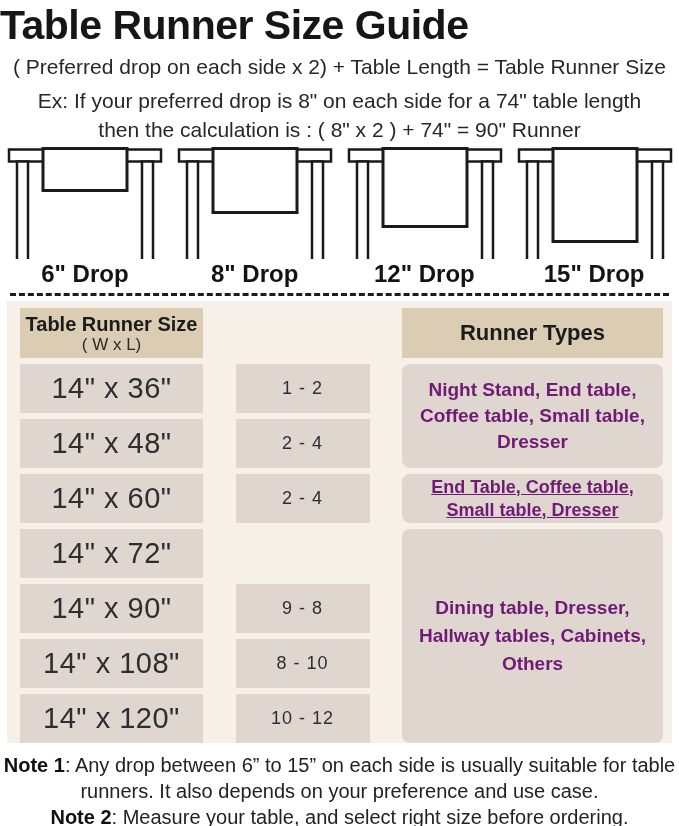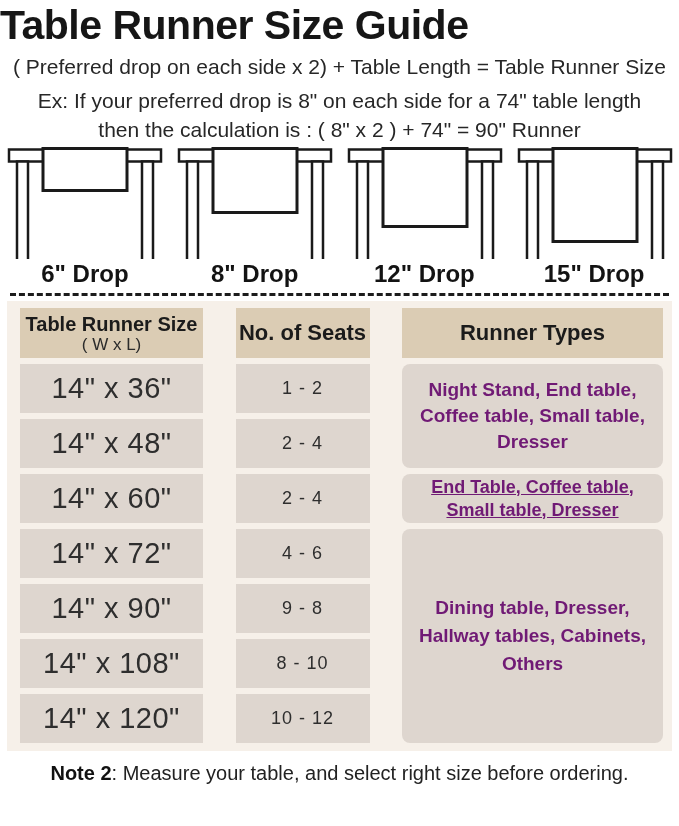--- a/index.html
+++ b/index.html
@@ -25,21 +25,21 @@
 
   .drop-labels { display:flex; margin-top:1px; }
   .drop-labels .dlabel {
     flex:1; text-align:center; font-size:24px; font-weight:700; color:#131313;
   }
   .dashed-divider { margin:5px 10px 0 10px; border-top:3px dashed #1c1c1c; height:0; }
 
   
   .panel {
     margin:5px 7px 0 7px; background:#f6f0e9;
-    padding:7px 9px 8px 13px;
+    padding:7px 9px 0 13px;
     display:grid;
     grid-template-columns:183px 134px 261px;
     grid-template-rows:50px repeat(7, 49px);
     row-gap:6px;
     justify-content:space-between;
   }
   .cell {
     background:#ded6cf;
     display:flex; align-items:center; justify-content:center;
     text-align:center;
@@ -114,41 +114,40 @@
   </div>
 
   <div class="dashed-divider"></div>
 
   <div class="panel">
 
     <div class="cell hcell" style="grid-column:1; grid-row:1;">
       <div class="h1a">Table Runner Size</div>
       <div class="h1b">( W x L)</div>
     </div>
-    <div class="cell hcell h2" style="grid-column:2; grid-row:1;">No. of Seats</div>
     <div class="cell hcell h3" style="grid-column:3; grid-row:1;">Runner Types</div>
 
     <div class="cell size-cell r1">14" x 36"</div>
     <div class="cell size-cell r2">14" x 48"</div>
     <div class="cell size-cell r3">14" x 60"</div>
     <div class="cell size-cell r4">14" x 72"</div>
     <div class="cell size-cell r5">14" x 90"</div>
     <div class="cell size-cell r6">14" x 108"</div>
     <div class="cell size-cell r7">14" x 120"</div>
 
     <div class="cell seats-cell r1">1 - 2</div>
     <div class="cell seats-cell r2">2 - 4</div>
     <div class="cell seats-cell r3">2 - 4</div>
-    <div class="cell seats-cell r4">4 - 6</div>
     <div class="cell seats-cell r5">9 - 8</div>
     <div class="cell seats-cell r6">8 - 10</div>
     <div class="cell seats-cell r7">10 - 12</div>
 
     <div class="cell type-cell tg-a">Night Stand, End table, Coffee table, Small table, Dresser</div>
     <div class="cell type-cell tg-b">End Table, Coffee table, Small table, Dresser</div>
     <div class="cell type-cell tg-c">Dining table, Dresser, Hallway tables, Cabinets, Others</div>
   </div>
 
   <div class="notes">
+    <p><strong>Note 1</strong><span>: Any drop between 6” to 15” on each side is usually suitable for table runners. It also depends on your preference and use case.</span></p>
     <p><strong>Note 2</strong><span>: Measure your table, and select right size before ordering.</span></p>
   </div>
 
 </div>
 
 </body></html>

